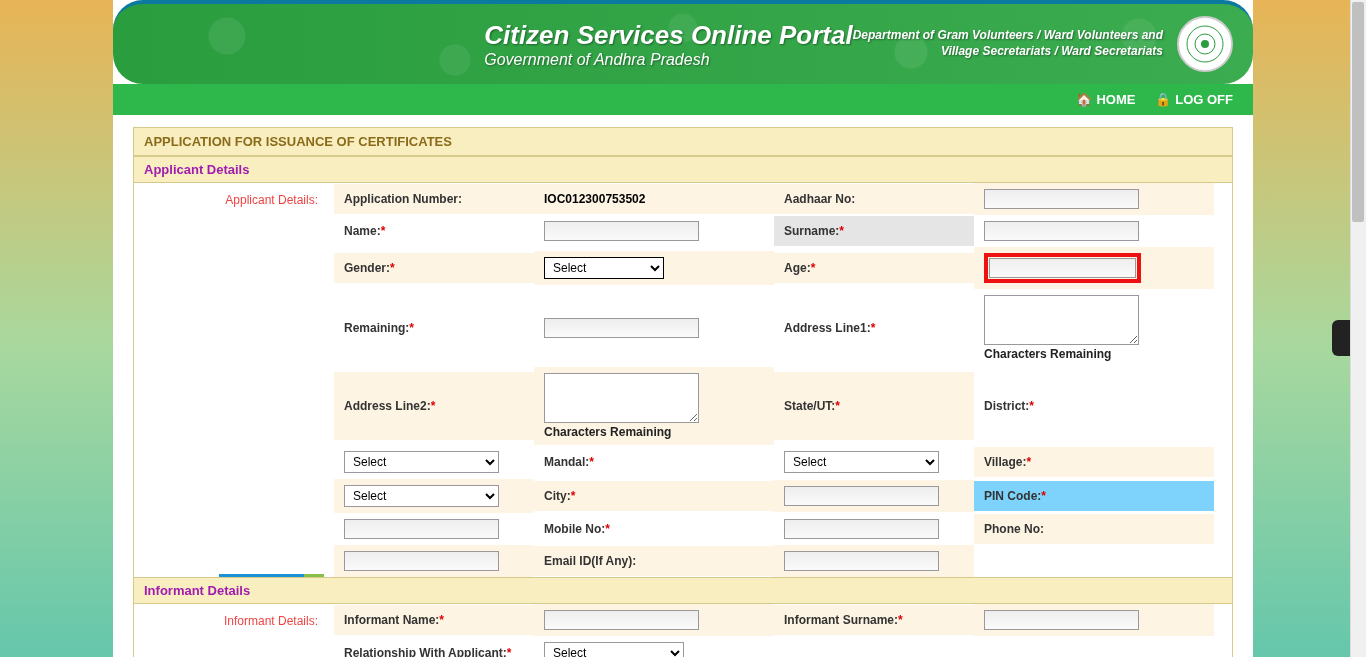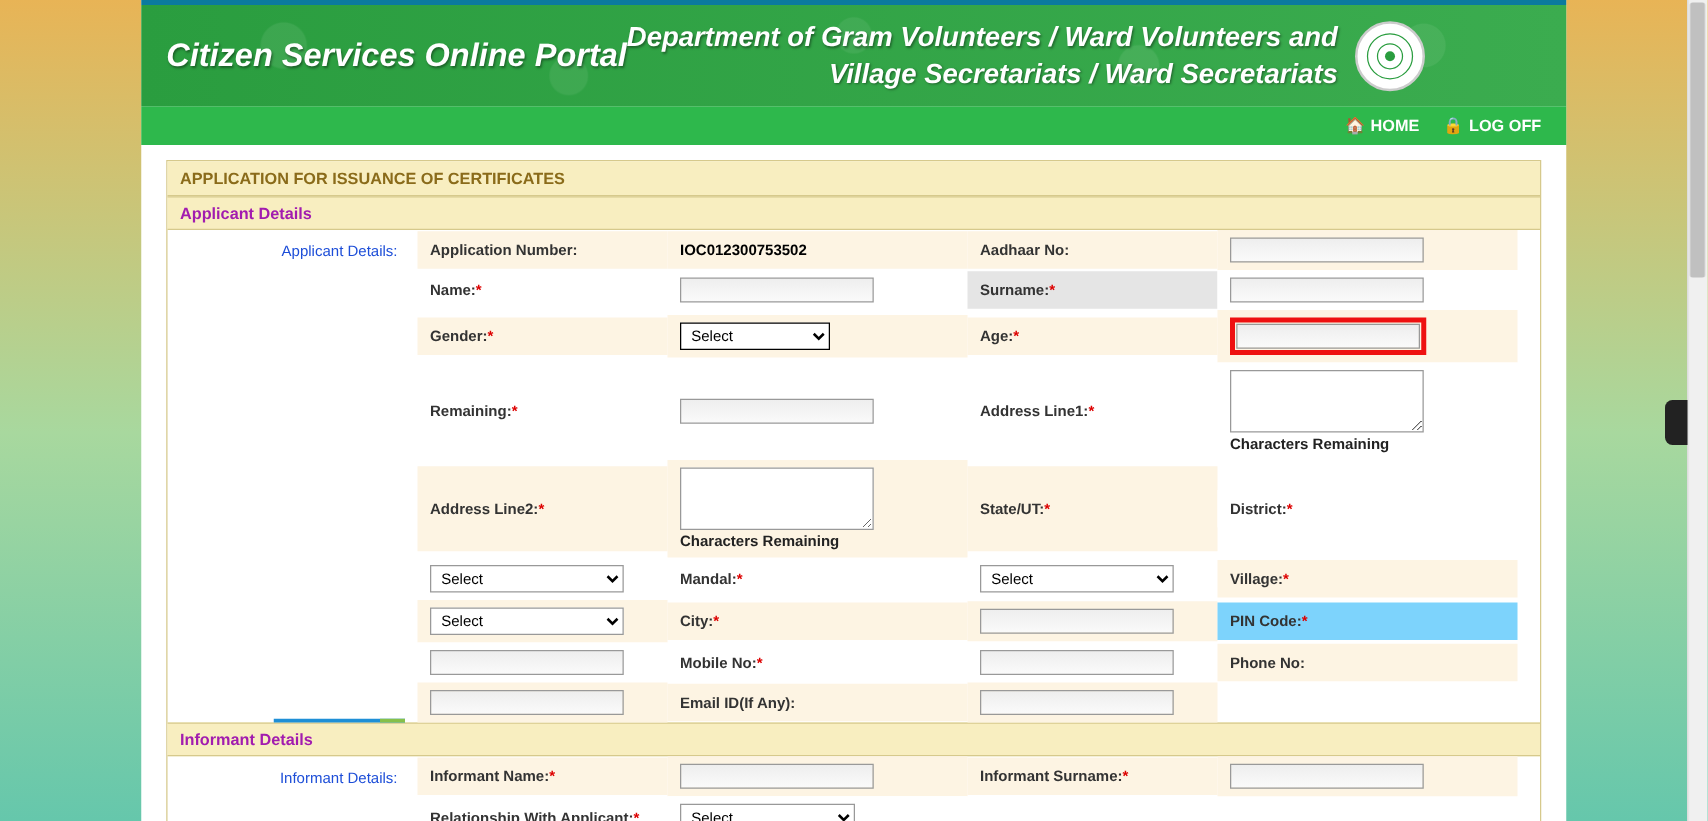--- a/index.html
+++ b/index.html
@@ -13,24 +13,25 @@
     .page-wrapper {
       width: 1140px;
       margin: 0 auto;
       background: #fff;
     }
     .header-banner {
       background: linear-gradient(to right, #2a9d3f, #3bac4f);
       border-top: 4px solid #0b7a9e;
       padding: 12px 20px;
       display: flex;
-      justify-content: flex-start;
+      justify-content: flex-end;
       align-items: center;
       position: relative;
       overflow: hidden;
+      border-radius: 30px;
     }
     .header-banner::before {
       content: '';
       position: absolute;
       inset: 0;
       background-image:
         radial-gradient(circle at 10% 40%, rgba(255,255,255,0.08) 18px, transparent 19px),
         radial-gradient(circle at 30% 70%, rgba(255,255,255,0.07) 15px, transparent 16px),
         radial-gradient(circle at 50% 30%, rgba(255,255,255,0.07) 14px, transparent 15px),
         radial-gradient(circle at 70% 60%, rgba(255,255,255,0.08) 16px, transparent 17px),
@@ -56,21 +57,21 @@
     .header-right {
       color: #fff;
       text-align: right;
       position: relative;
       z-index: 1;
       display: flex;
       align-items: center;
       gap: 14px;
     }
     .header-dept {
-      font-size: 22px;
+      font-size: 12px;
       font-style: italic;
       font-weight: bold;
       text-shadow: 1px 1px 2px rgba(0,0,0,0.4);
       line-height: 1.3;
     }
     .emblem {
       width: 56px;
       height: 56px;
       background: #fff;
       border-radius: 50%;
@@ -120,21 +121,21 @@
       border-top: 1px solid #d6c98c;
       border-bottom: 1px solid #d6c98c;
     }
     .tab-strip {
       padding: 6px 0 0 0;
       display: flex;
       justify-content: flex-start;
     }
     .tab-label {
       font-size: 12px;
-      color: #1d4ed8;
+      color: #ef4444;
       padding: 4px 6px 6px;
       border-bottom: 3px solid #1f8fd6;
       position: relative;
       display: inline-block;
     }
     .tab-label::after {
       content: '';
       position: absolute;
       right: 0;
       bottom: -3px;
@@ -235,20 +236,21 @@
       border-radius: 6px 0 0 6px;
     }
   </style>
 </head>
 <body>
 
 <div class="page-wrapper">
   <div class="header-banner">
     <div class="header-left">
       <div class="header-title">Citizen Services Online Portal</div>
+      <div class="header-subtitle">Government of Andhra Pradesh</div>
     </div>
     <div class="header-right">
       <div class="header-dept">
         <div>Department of Gram Volunteers / Ward Volunteers and</div>
         <div>Village Secretariats / Ward Secretariats</div>
       </div>
       <div class="emblem">
         <svg viewBox="0 0 40 40">
             <circle cx="20" cy="20" r="18" fill="none" stroke="#2a9d3f" stroke-width="1"></circle>
             <circle cx="20" cy="20" r="10" fill="none" stroke="#2a9d3f" stroke-width="1"></circle>

